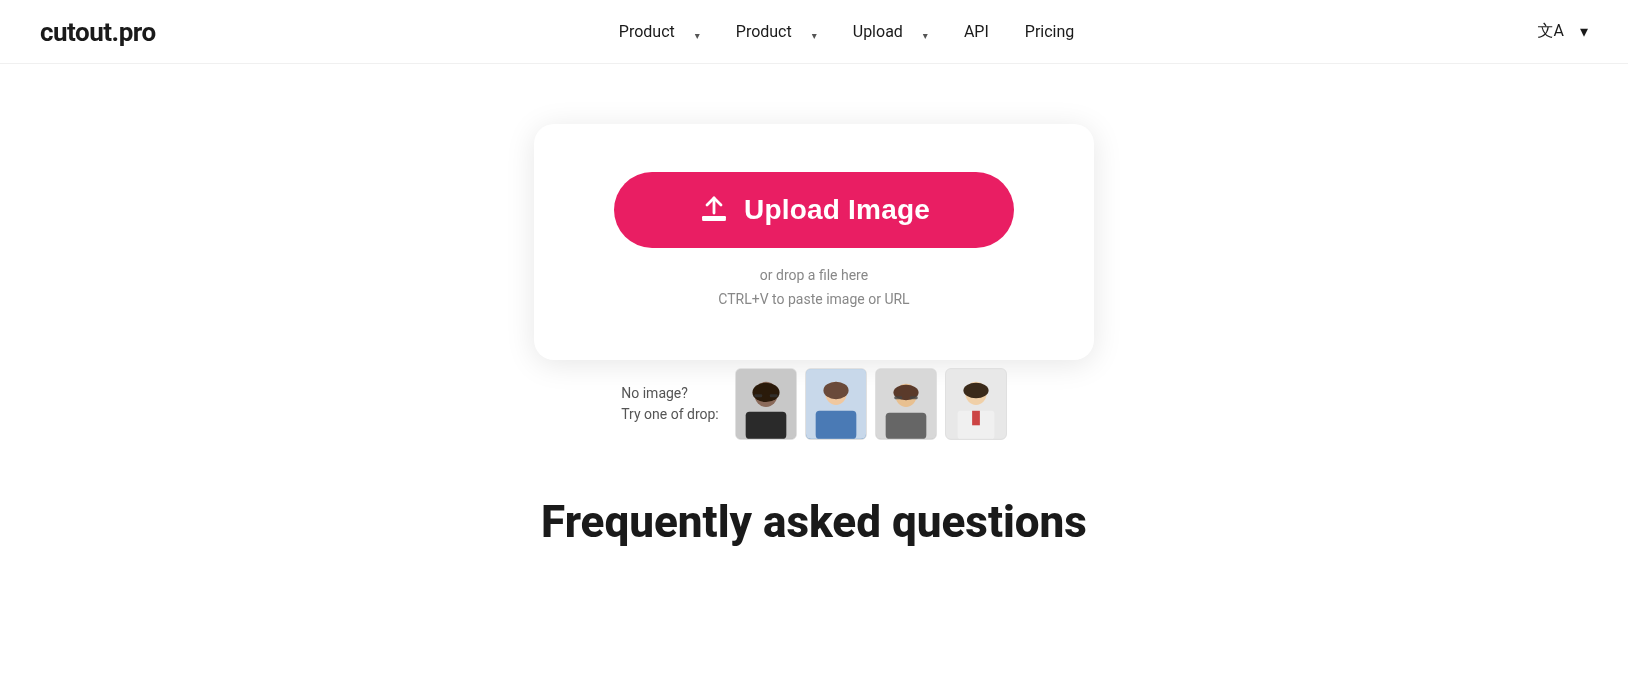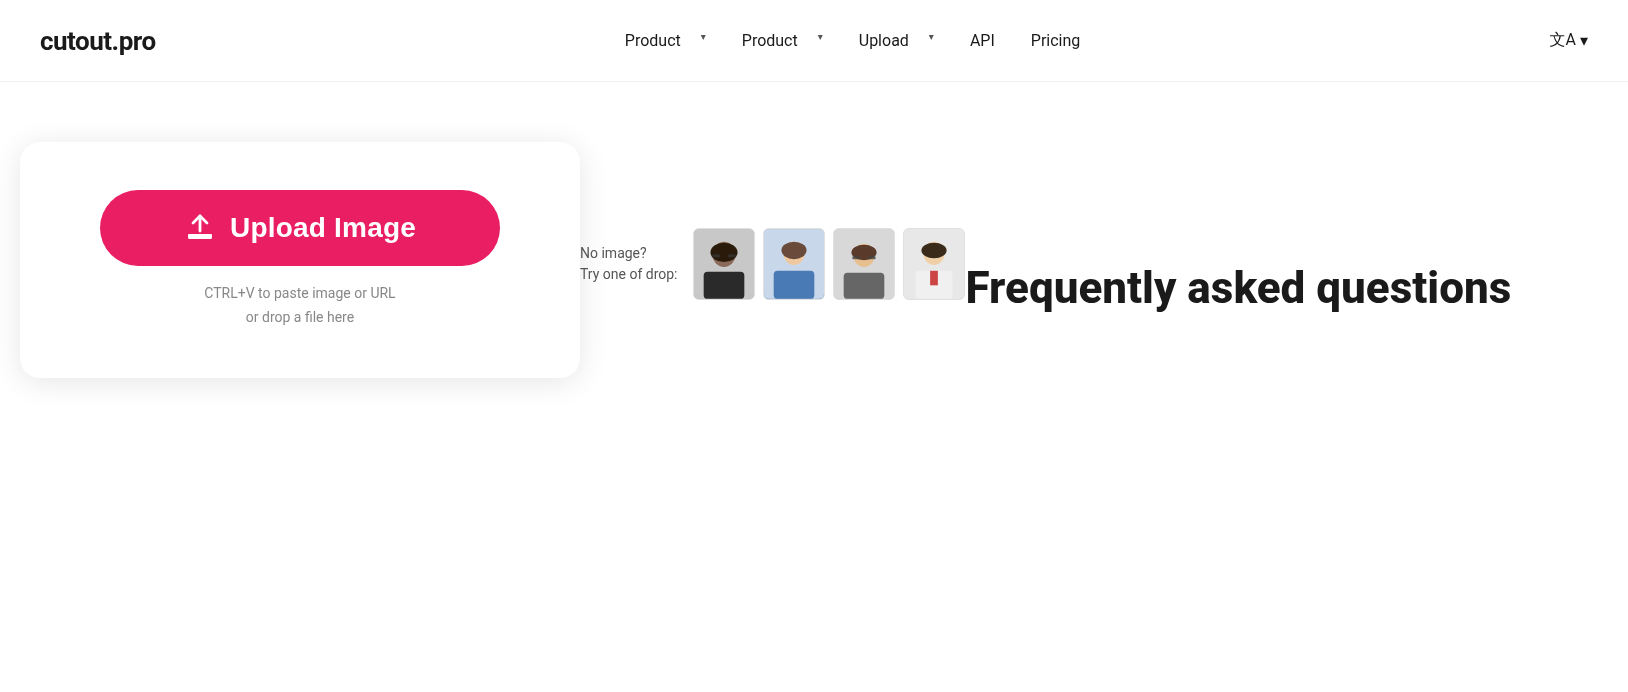--- a/index.html
+++ b/index.html
@@ -16,41 +16,41 @@
       min-height: 692px;
       overflow-x: hidden;
     }
 
     
     header {
       display: flex;
       align-items: center;
       justify-content: space-between;
       padding: 0 40px;
-      height: 82px;
+      height: 64px;
       border-bottom: 1px solid #f0f0f0;
     }
 
     .logo {
       font-size: 26px;
       font-weight: 700;
       color: #1a1a1a;
       letter-spacing: -0.5px;
       text-decoration: none;
     }
 
     nav {
       display: flex;
       align-items: center;
       gap: 8px;
     }
 
     .nav-item {
       display: flex;
-      align-items: flex-start;
+      align-items: flex-end;
       gap: 20px;
       padding: 8px 14px;
       font-size: 16px;
       color: #1a1a1a;
       cursor: pointer;
       border-radius: 6px;
       background: none;
       border: none;
       font-family: inherit;
     }
@@ -62,33 +62,33 @@
 
     .header-right {
       display: flex;
       align-items: center;
       gap: 12px;
     }
 
     .lang-btn {
       display: flex;
       align-items: center;
-      gap: 4px;
+      gap: 16px;
       font-size: 16px;
       cursor: pointer;
       background: none;
       border: none;
       font-family: inherit;
       color: #1a1a1a;
     }
 
     
     main {
       display: flex;
-      flex-direction: row;
+      flex-direction: column;
       align-items: center;
       padding: 60px 20px 60px;
     }
 
     
     .upload-card {
       background: #ffffff;
       border-radius: 20px;
       box-shadow: 0 4px 30px rgba(0,0,0,0.10);
       padding: 48px 80px 48px;
@@ -235,22 +235,22 @@
       <svg class="upload-icon" viewBox="0 0 32 32" fill="none" xmlns="http://www.w3.org/2000/svg">
         <rect x="4" y="22" width="24" height="3" rx="1.5" fill="white"></rect>
         <rect x="4" y="22" width="24" height="3" rx="1.5" fill="white"></rect>
         <path d="M16 4 L16 19" stroke="white" stroke-width="2.8" stroke-linecap="round"></path>
         <path d="M9 11 L16 4 L23 11" stroke="white" stroke-width="2.8" stroke-linecap="round" stroke-linejoin="round" fill="none"></path>
         <rect x="4" y="24" width="24" height="3" rx="1.5" fill="white"></rect>
       </svg>
       <span>Upload Image</span>
     </button>
     <div class="upload-hint">
+      <div>or drop a file here</div>
       <div>CTRL+V to paste image or URL</div>
-      <div>or drop a file here</div>
     </div>
   </div>
 
   <div class="sample-row">
     <div class="sample-label">
       <div>No image?</div>
       <div>Try one of drop:</div>
     </div>
     <div class="sample-images">
 

